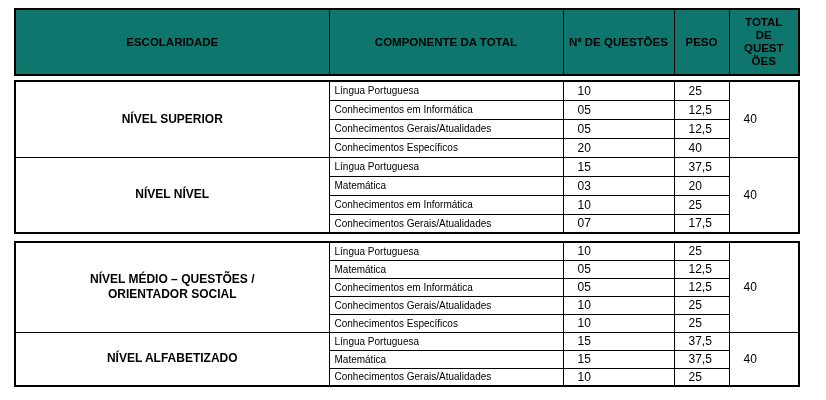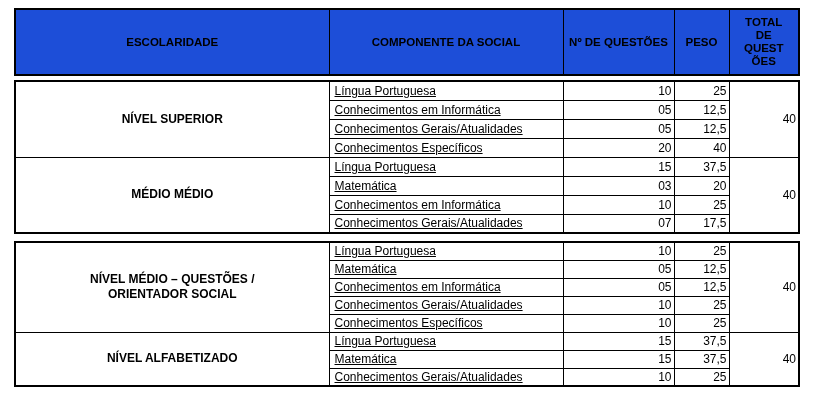--- a/index.html
+++ b/index.html
@@ -24,21 +24,21 @@
   td {
     border: 1px solid #000000;
     overflow: hidden;
     vertical-align: middle;
   }
   
   table.header-table {
     margin-bottom: 4px;
   }
   table.header-table td {
-    background: #1d4ed8;
+    background: #0f766e;
     font-weight: bold;
     font-size: 11.5px;
     text-align: center;
     height: 64px;
     line-height: 1.3;
     padding: 0 4px;
   }
   table.header-table td.th-total {
     padding: 0 12px;
     overflow-wrap: anywhere;
@@ -49,28 +49,27 @@
     margin-bottom: 7px;
   }
   table.body-table tr {
     height: 19px;
   }
   table.body-table.second tr {
     height: 18px;
   }
   td.comp {
     text-align: left;
+    font-size: 10px;
+    padding: 0 5px;
+  }
+  td.num, td.tot {
+    text-align: left;
     font-size: 12px;
-    padding: 0 5px;
-    text-decoration: underline;
-  }
-  td.num, td.tot {
-    text-align: right;
-    font-size: 12px;
-    padding: 0 2px;
+    padding: 0 14px;
   }
   td.esc {
     text-align: center;
     font-weight: bold;
     font-size: 12px;
     padding: 0 4px;
   }
   .esc-inner {
     display: block;
     max-width: 200px;
@@ -87,21 +86,21 @@
     <colgroup>
       <col style="width:314px">
         <col style="width:234px">
         <col style="width:111px">
         <col style="width:55px">
         <col style="width:70px">
     </colgroup>
     <tbody>
       <tr>
         <td>ESCOLARIDADE</td>
-        <td>COMPONENTE DA SOCIAL</td>
+        <td>COMPONENTE DA TOTAL</td>
         <td>Nº DE QUESTÕES</td>
         <td>PESO</td>
         <td class="th-total">TOTAL DE QUESTÕES</td>
       </tr>
     </tbody>
   </table>
 
   <table class="body-table first">
     <colgroup>
       <col style="width:314px">
@@ -130,21 +129,21 @@
           <td class="num">05</td>
           <td class="num">12,5</td>
         </tr>
         <tr>
           <td class="comp">Conhecimentos Específicos</td>
           <td class="num">20</td>
           <td class="num">40</td>
         </tr>
         <tr>
           <td class="esc" rowspan="4">
-            <span class="esc-inner">MÉDIO MÉDIO</span>
+            <span class="esc-inner">NÍVEL NÍVEL</span>
           </td>
           <td class="comp">Língua Portuguesa</td>
           <td class="num">15</td>
           <td class="num">37,5</td>
           <td class="tot" rowspan="4">40</td>
         </tr>
         <tr>
           <td class="comp">Matemática</td>
           <td class="num">03</td>
           <td class="num">20</td>

